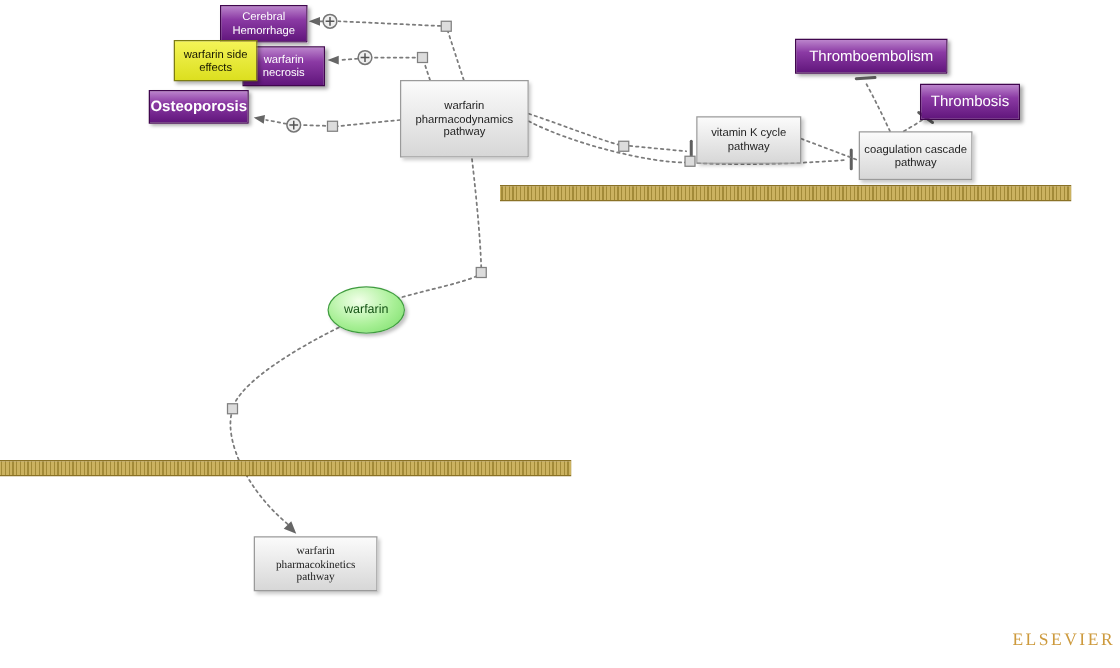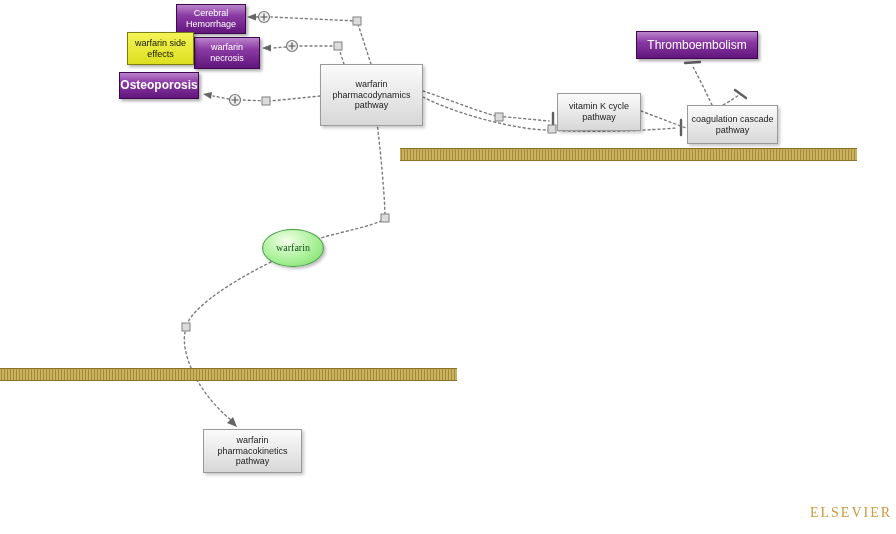--- a/index.html
+++ b/index.html
@@ -23,20 +23,21 @@
   .node.purple {
     background:linear-gradient(180deg,#bb84cc 0%, #8b3aa4 38%, #61167c 100%);
     border:1px solid #40064e; color:#ffffff; font-size:12px;
     box-shadow:2px 2px 3px rgba(0,0,0,0.35);
   }
   .node.purple.small { font-size:9px; }
   .node.yellow {
     background:linear-gradient(180deg,#f4f457 0%, #dcdf1f 100%);
     border:1px solid #7d7d12; color:#151500; font-size:9px;
     box-shadow:2px 2px 3px rgba(0,0,0,0.3);
+    margin-left:12px;
   }
   .node.gray {
     background:linear-gradient(180deg,#fbfbfb 0%, #d7d7d7 100%);
     border:1px solid #9a9a9a; color:#222222; font-size:9px;
     box-shadow:2px 2px 3px rgba(0,0,0,0.22);
   }
   .node.ellipse {
     border-radius:50%;
     background:radial-gradient(ellipse at 40% 30%, #f2ffe9 0%, #a9f097 55%, #77dc66 100%);
     border:1px solid #3f9c3f; color:#145214; font-size:10px;
@@ -136,24 +137,25 @@
   <div class="node purple small" style="left:194px; top:37px; width:66px; height:32px;">warfarin necrosis</div>
 
   <div class="node yellow" style="left:127px; top:32px; width:67px; height:33px;">warfarin side effects</div>
 
   <div class="node purple" style="left:119px; top:72px; width:80px; height:27px;font-weight:bold;">Osteoporosis</div>
 
   <div class="node gray" style="left:320px; top:64px; width:103px; height:62px;">warfarin pharmacodynamics pathway</div>
 
   <div class="node purple" style="left:636px; top:31px; width:122px; height:28px;">Thromboembolism</div>
 
+  <div class="node purple" style="left:736px; top:67px; width:80px; height:29px;">Thrombosis</div>
 
   <div class="node gray" style="left:557px; top:93px; width:84px; height:38px;">vitamin K cycle pathway</div>
 
   <div class="node gray" style="left:687px; top:105px; width:91px; height:39px;">coagulation cascade pathway</div>
 
-  <div class="node ellipse" style="left:262px; top:229px; width:62px; height:38px;font-family:Liberation Serif, serif;">warfarin</div>
+  <div class="node ellipse" style="left:262px; top:229px; width:62px; height:38px;">warfarin</div>
 
-  <div class="node gray" style="left:203px; top:429px; width:99px; height:44px;">warfarin pharmacokinetics pathway</div>
+  <div class="node gray" style="left:203px; top:429px; width:99px; height:44px;font-family:Liberation Serif, serif;">warfarin pharmacokinetics pathway</div>
 
   <div class="elsevier">ELSEVIER</div>
 
 </div>
 
 </body></html>

